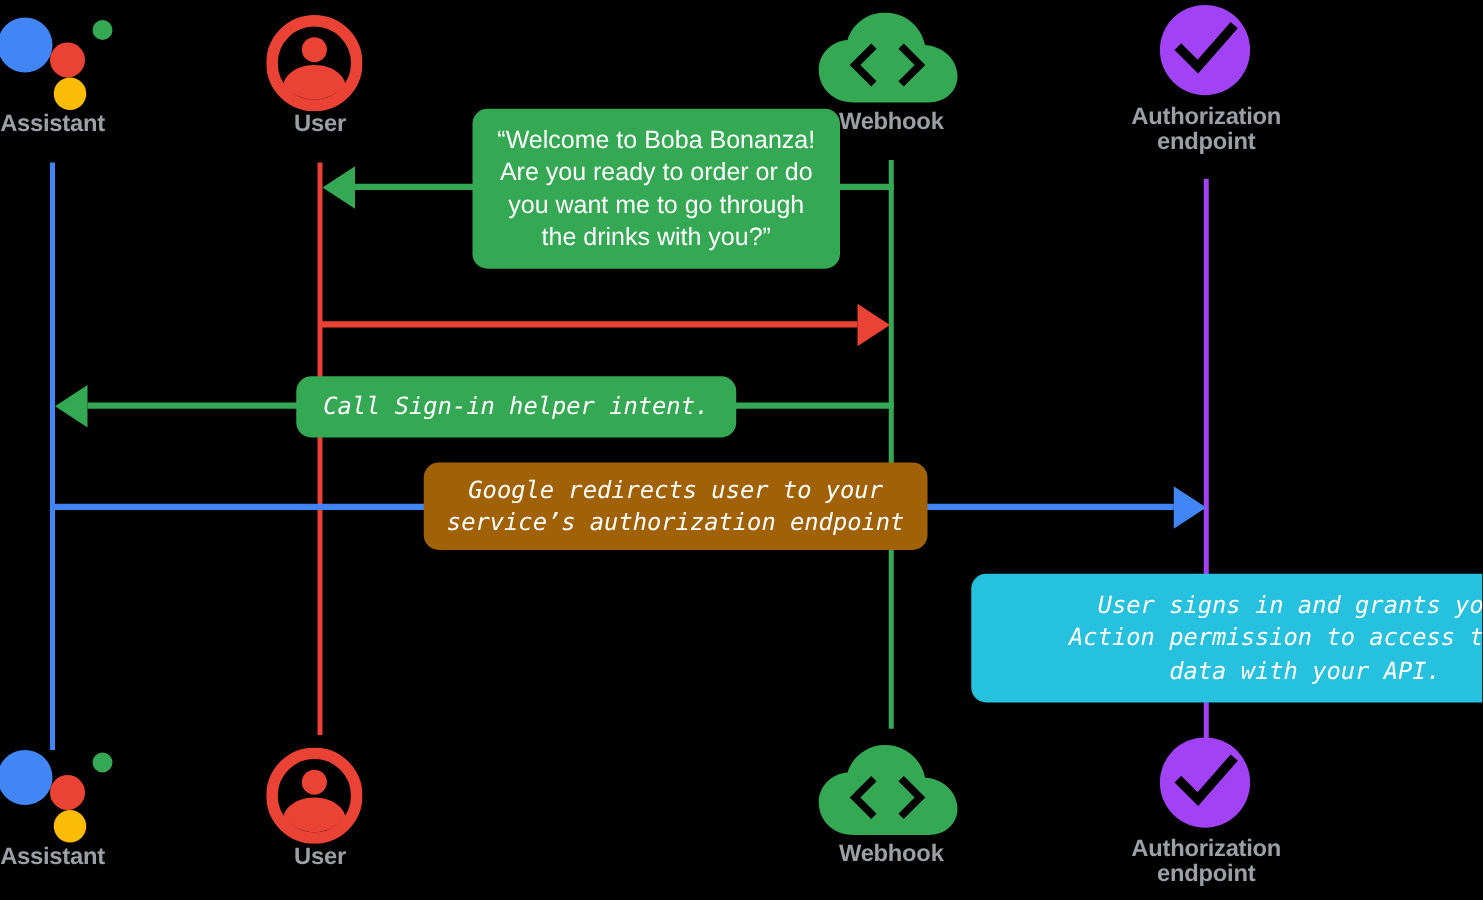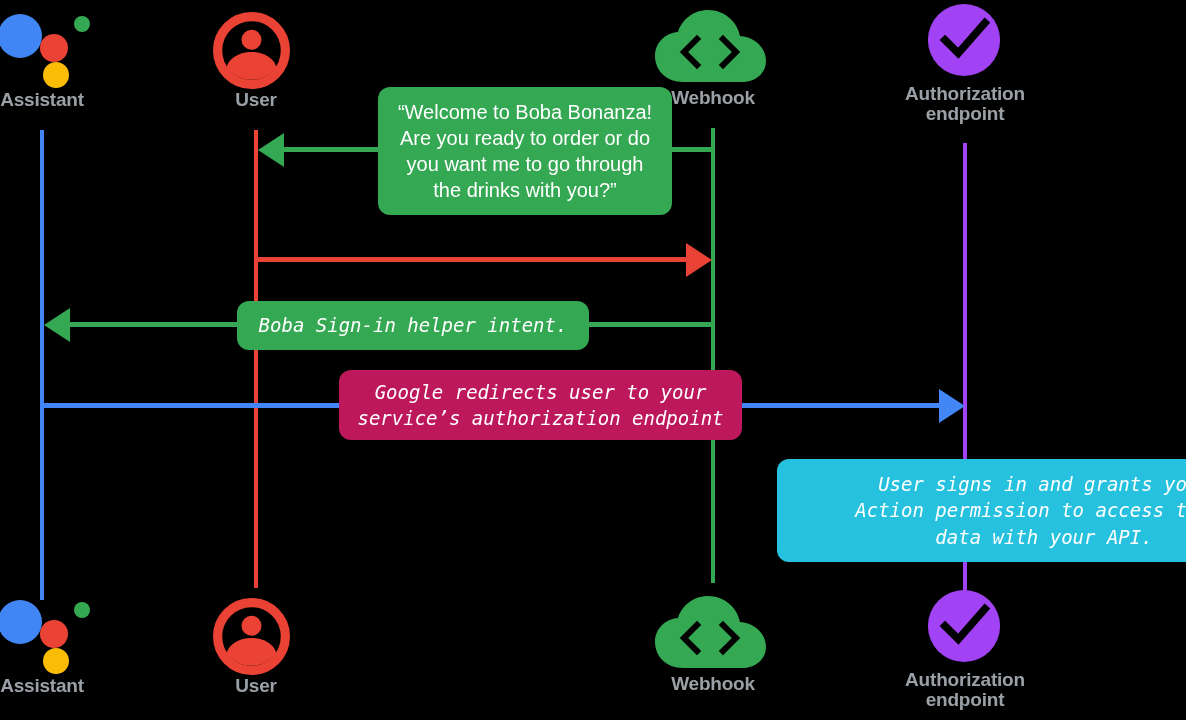--- a/index.html
+++ b/index.html
@@ -179,25 +179,25 @@
   <div class="bubble sans" style="left:342px; top:87px; width:294px; height:128px; background:#34A853; padding:6px 10px;">“Welcome to Boba Bonanza!
 Are you ready to order or do
 you want me to go through
 the drinks with you?”</div>
 
   <div class="arrow-line" style="left:256px; top:257px; width:430px; background:#EA4335;"></div>
   <div class="arrow-head right" style="left:686px; top:243px; border-left-color:#EA4335;"></div>
 
   <div class="arrow-line" style="left:70px; top:322px; width:645px; background:#34A853;"></div>
   <div class="arrow-head left" style="left:44px; top:308px; border-right-color:#34A853;"></div>
-  <div class="bubble mono" style="left:201px; top:301px; width:352px; height:49px; background:#34A853; padding:0 10px;">Boba Sign-in helper intent.</div>
+  <div class="bubble mono" style="left:201px; top:301px; width:352px; height:49px; background:#34A853; padding:0 10px;">Call Sign-in helper intent.</div>
 
   <div class="arrow-line" style="left:42px; top:403px; width:897px; background:#4285F4;"></div>
   <div class="arrow-head right" style="left:939px; top:389px; border-left-color:#4285F4;"></div>
-  <div class="bubble mono" style="left:303px; top:370px; width:403px; height:70px; background:#be185d; padding:0 8px;">Google redirects user to your
+  <div class="bubble mono" style="left:303px; top:370px; width:403px; height:70px; background:#a16207; padding:0 8px;">Google redirects user to your
 service’s authorization endpoint</div>
 
   <div class="bubble mono" style="left:741px; top:459px; width:534px; height:103px; background:#25C1DE; padding:5px 10px;">User signs in and grants your
 Action permission to access their
 data with your API.</div>
 
   <div class="actor" style="left:-58px; top:592px;">
     <div class="actor-icon-wrap">
       <span class="ga-dot ga-blue"></span>
       <span class="ga-dot ga-red"></span>

